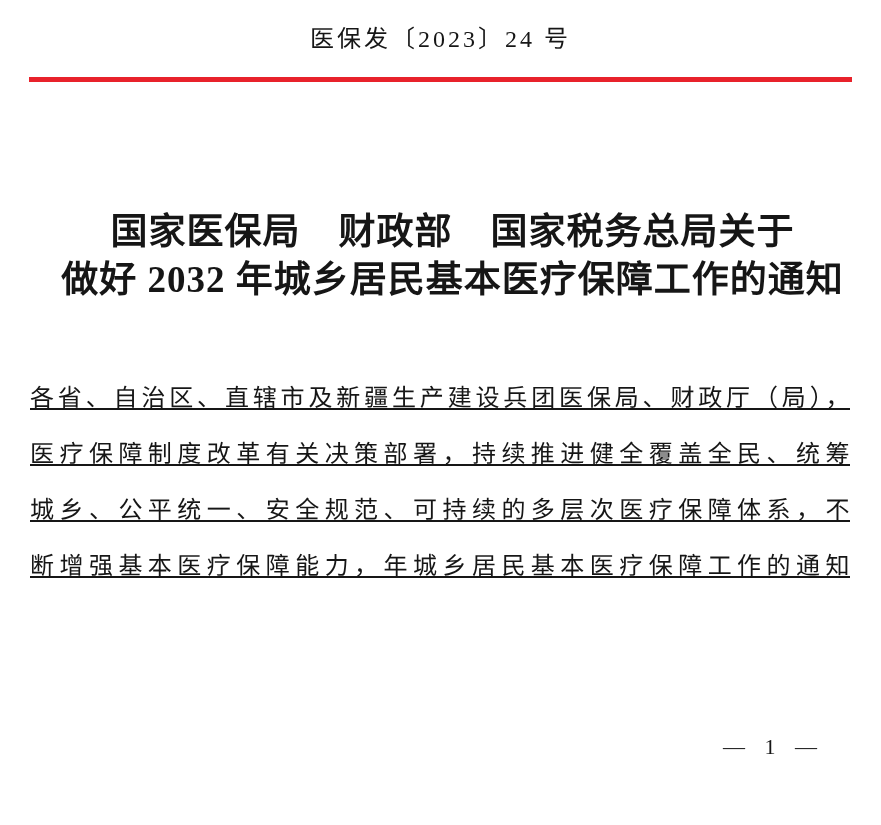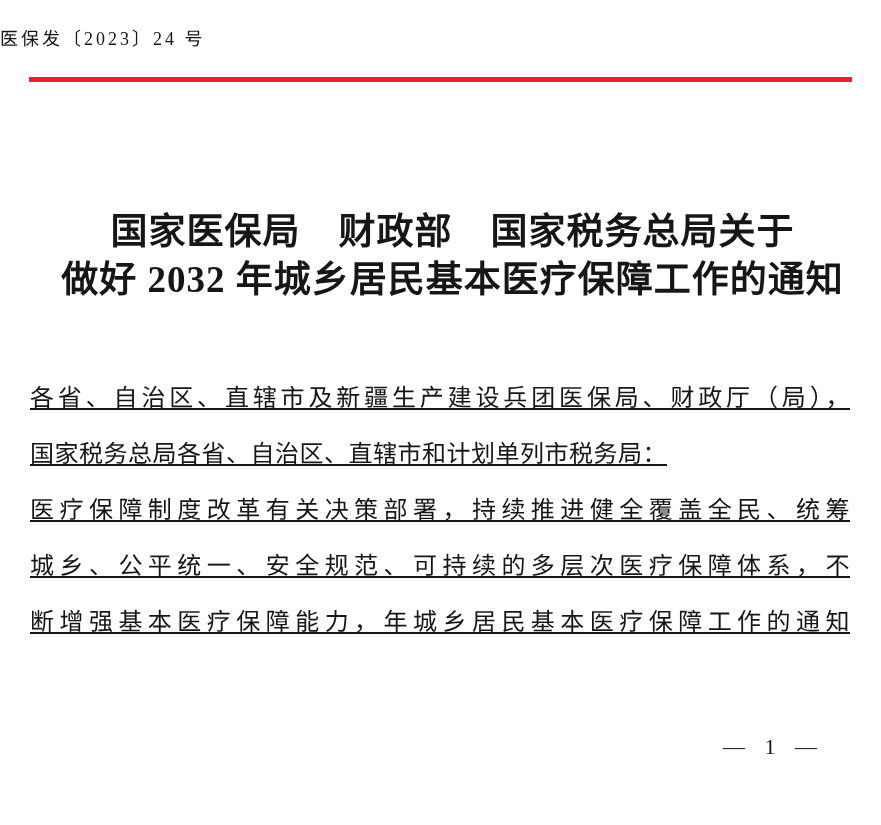--- a/index.html
+++ b/index.html
@@ -14,21 +14,22 @@
     background: #ffffff;
     overflow: hidden;
     font-family: "Liberation Serif", "DejaVu Serif", serif;
     color: #161616;
   }
   .doc-number {
     position: absolute;
     top: 22px;
     left: 0;
     width: 100%;
-    font-size: 18px;
+    text-align: center;
+    font-size: 24px;
     line-height: 34px;
     letter-spacing: 3px;
     white-space: nowrap;
   }
   .red-rule {
     position: absolute;
     top: 77px;
     left: 29px;
     width: 823px;
     height: 5px;
@@ -91,21 +92,20 @@
 
   <div class="red-rule" style="background: rgb(232, 34, 43);"></div>
 
   <h1 class="title">
     <span class="title-line">国家医保局　财政部　国家税务总局关于</span>
     <span class="title-line">做好 2032 年城乡居民基本医疗保障工作的通知</span>
   </h1>
 
   <div class="body-text">
     <div class="line">各省、自治区、直辖市及新疆生产建设兵团医保局、财政厅（局），</div>
-    <div class="line line-left">国家税务总局各省、自治区、直辖市和计划单列市税务局：</div>
     <div class="line">医疗保障制度改革有关决策部署，持续推进健全覆盖全民、统筹</div>
     <div class="line">城乡、公平统一、安全规范、可持续的多层次医疗保障体系，不</div>
     <div class="line">断增强基本医疗保障能力，年城乡居民基本医疗保障工作的通知</div>
   </div>
 
   <div class="page-number">— 1 —</div>
 
 </div>
 
 </body></html>

